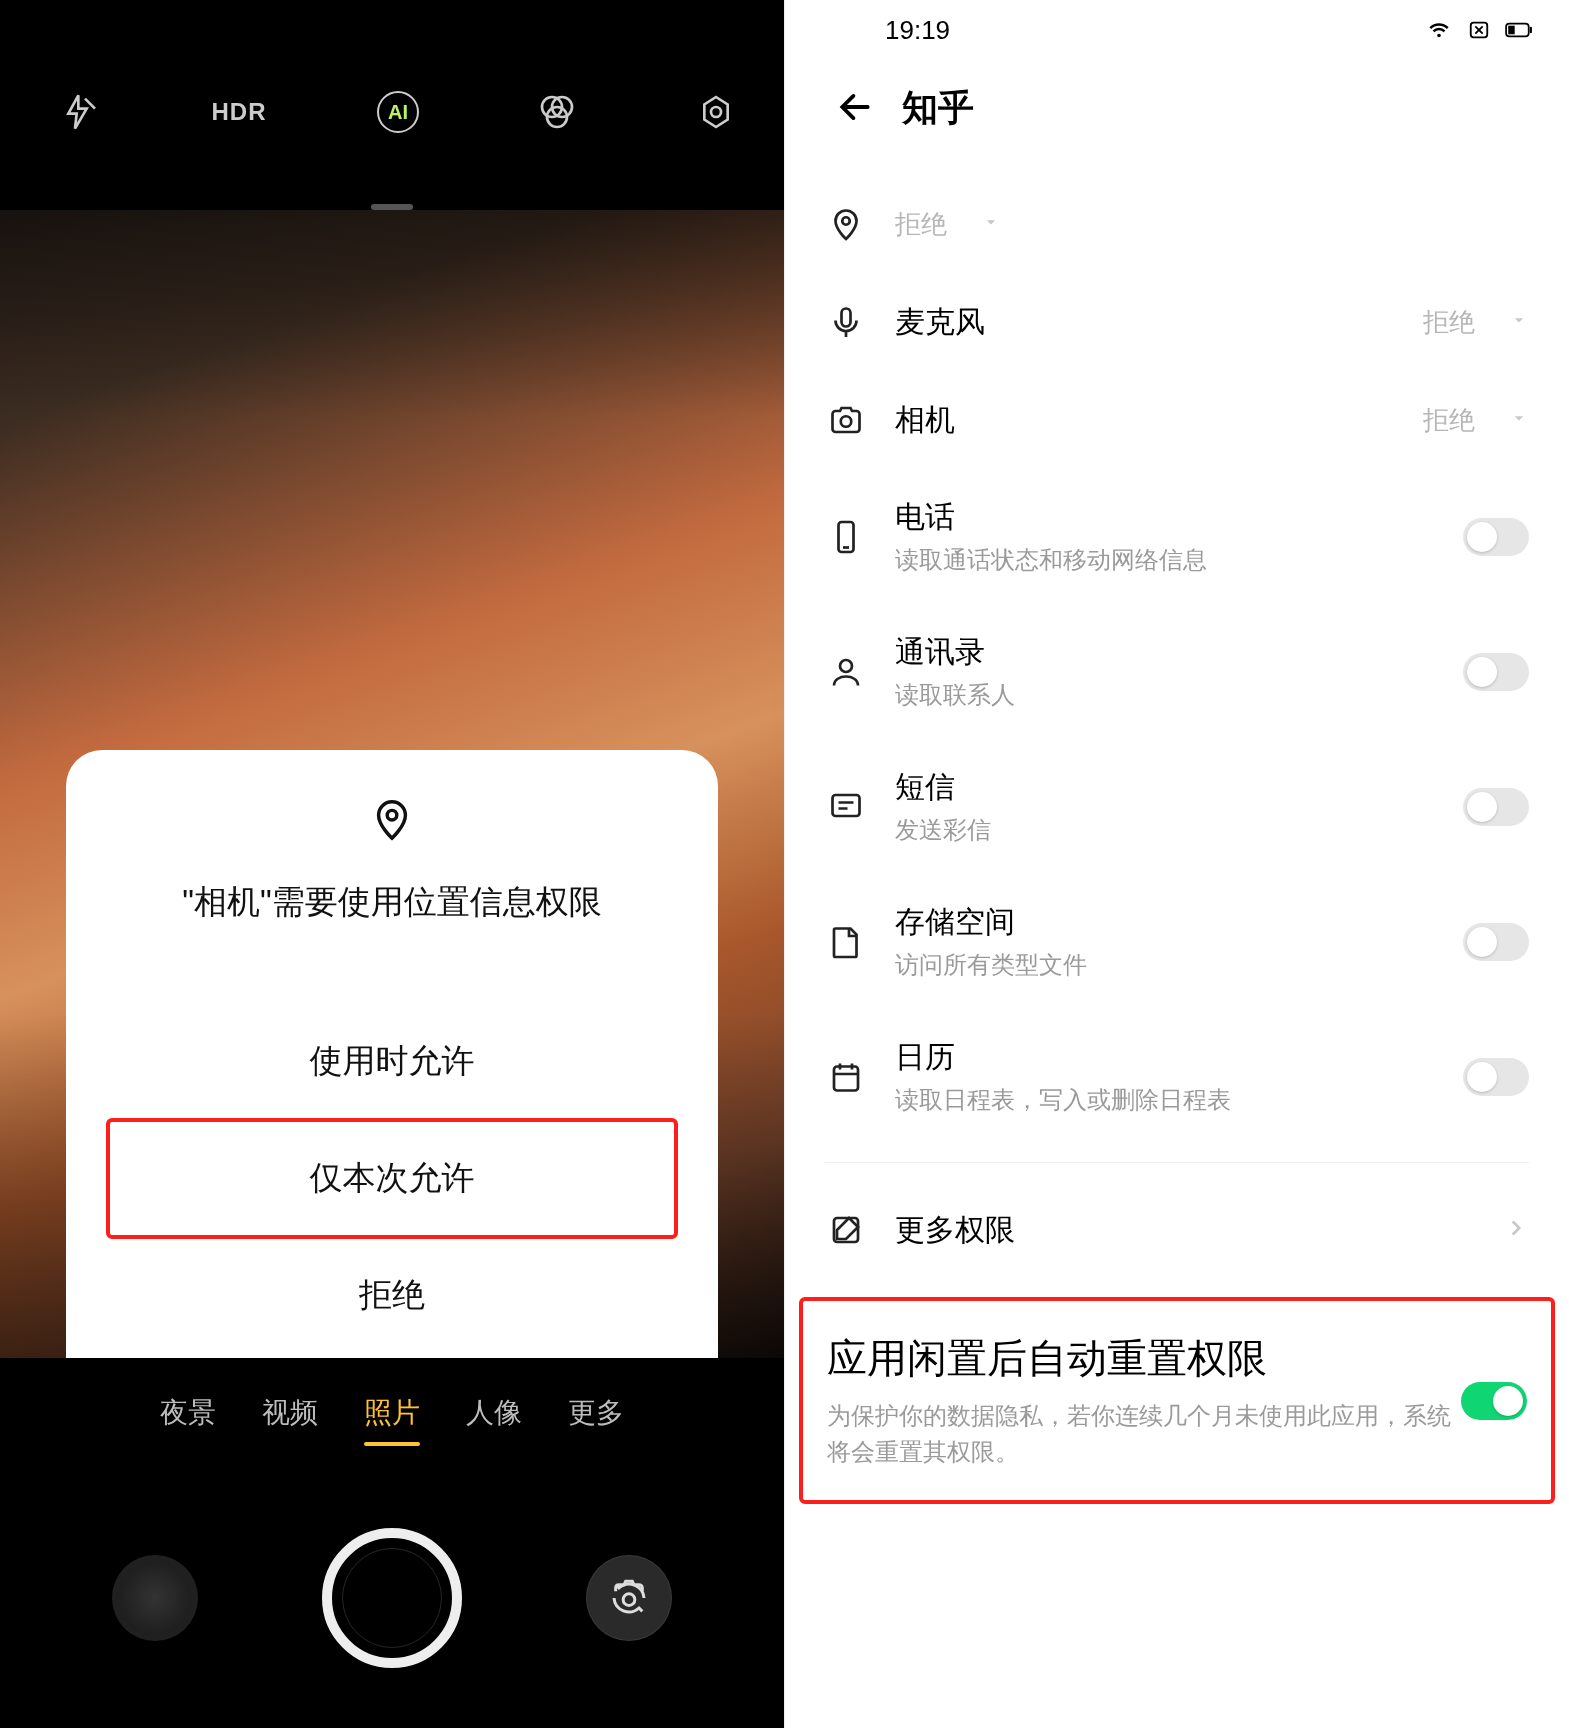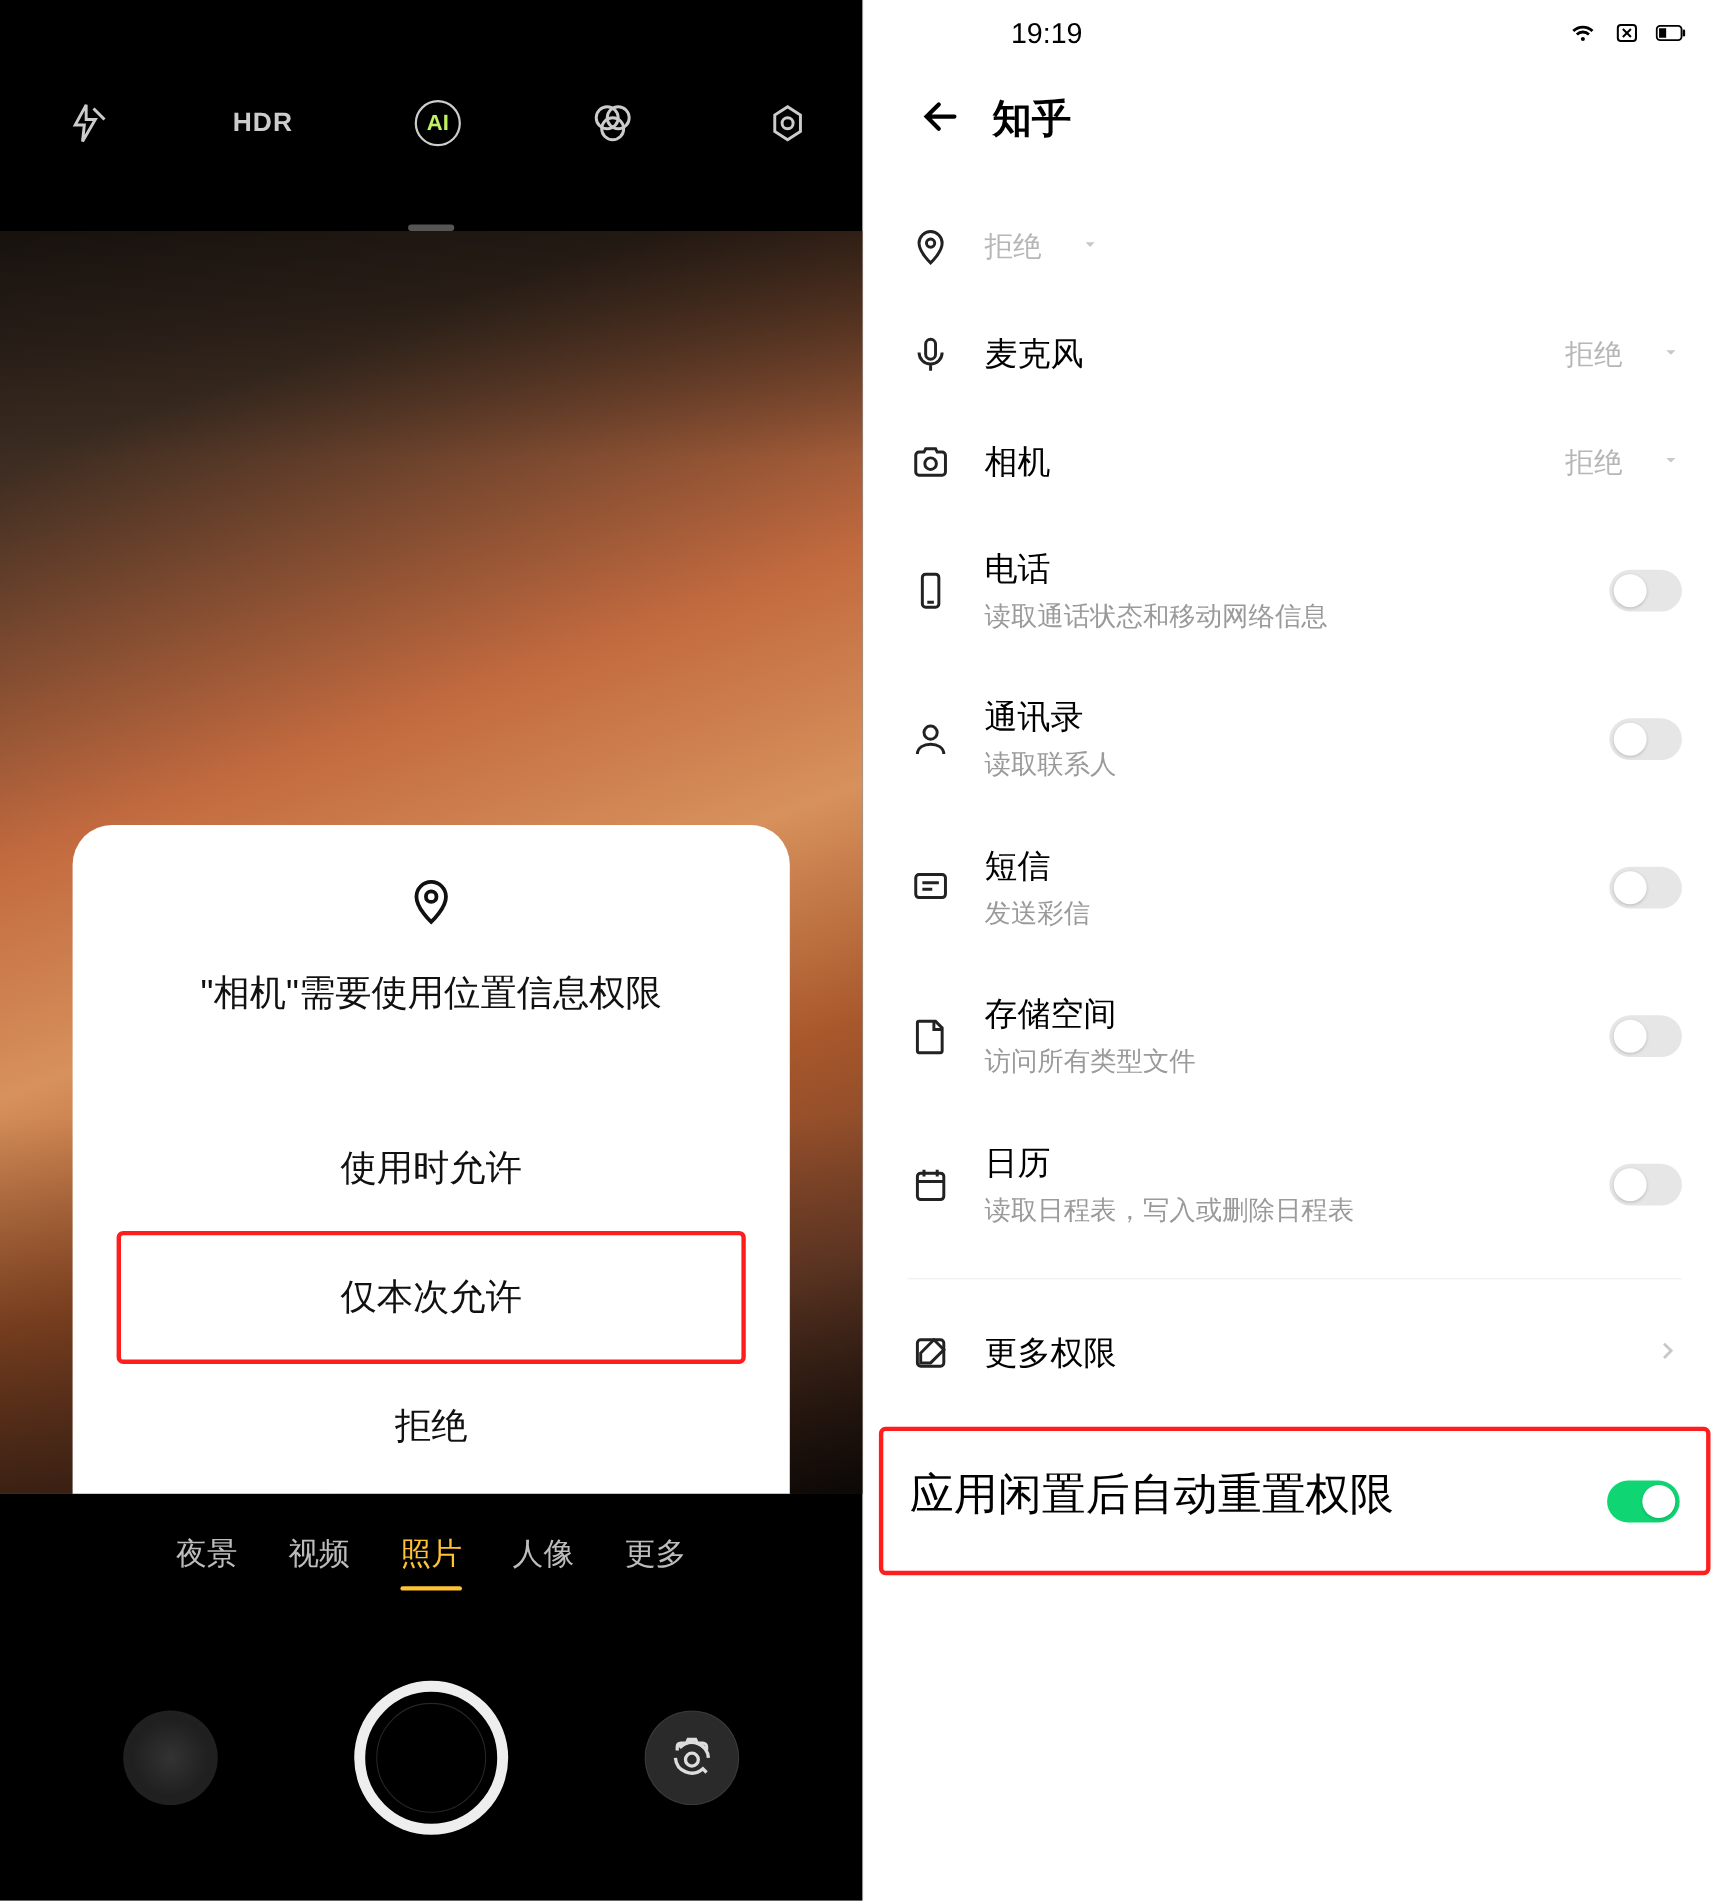--- a/index.html
+++ b/index.html
@@ -93,21 +93,21 @@
 
   
   .right{
     flex:1; background:#fff; display:flex; flex-direction:column;
     border-left:1px solid #eee;
   }
   .statusbar{
     height:60px; display:flex; align-items:center; justify-content:space-between;
     padding:0 36px;
   }
-  .sb-time{font-size:26px;color:#000;margin-left:98px;}
+  .sb-time{font-size:26px;color:#000;margin-left:64px;}
   .sb-icons{display:flex;gap:12px;align-items:center;}
   .sb-icons svg{width:28px;height:22px;color:#000;}
   .page-header{
     display:flex; align-items:center; gap:28px; padding:24px 40px 42px 40px;margin-left:11px;
   }
   .back svg{width:38px;height:38px;color:#000;}
   .page-title{font-size:36px;font-weight:600;color:#000;}
   .list{flex:1; padding:0 40px; display:flex; flex-direction:column;}
   .row{
     display:flex; align-items:center; padding:28px 0;
@@ -369,18 +369,19 @@
           <span class="row-label">更多权限</span>
         </div>
       <span class="chev"><svg viewBox="0 0 24 24" fill="none" stroke="currentColor" stroke-width="2.4">
             <path d="M9 6l6 6-6 6"></path>
           </svg></span>
     </div>
 
     <div class="auto-reset">
       <div class="auto-body">
         <div class="auto-title">应用闲置后自动重置权限</div>
+        <div class="auto-sub">为保护你的数据隐私，若你连续几个月未使用此应用，系统将会重置其权限。</div>
       </div>
       <div class="toggle on"></div>
     </div>
 
   </div>
 </div>
 
 </body></html>

